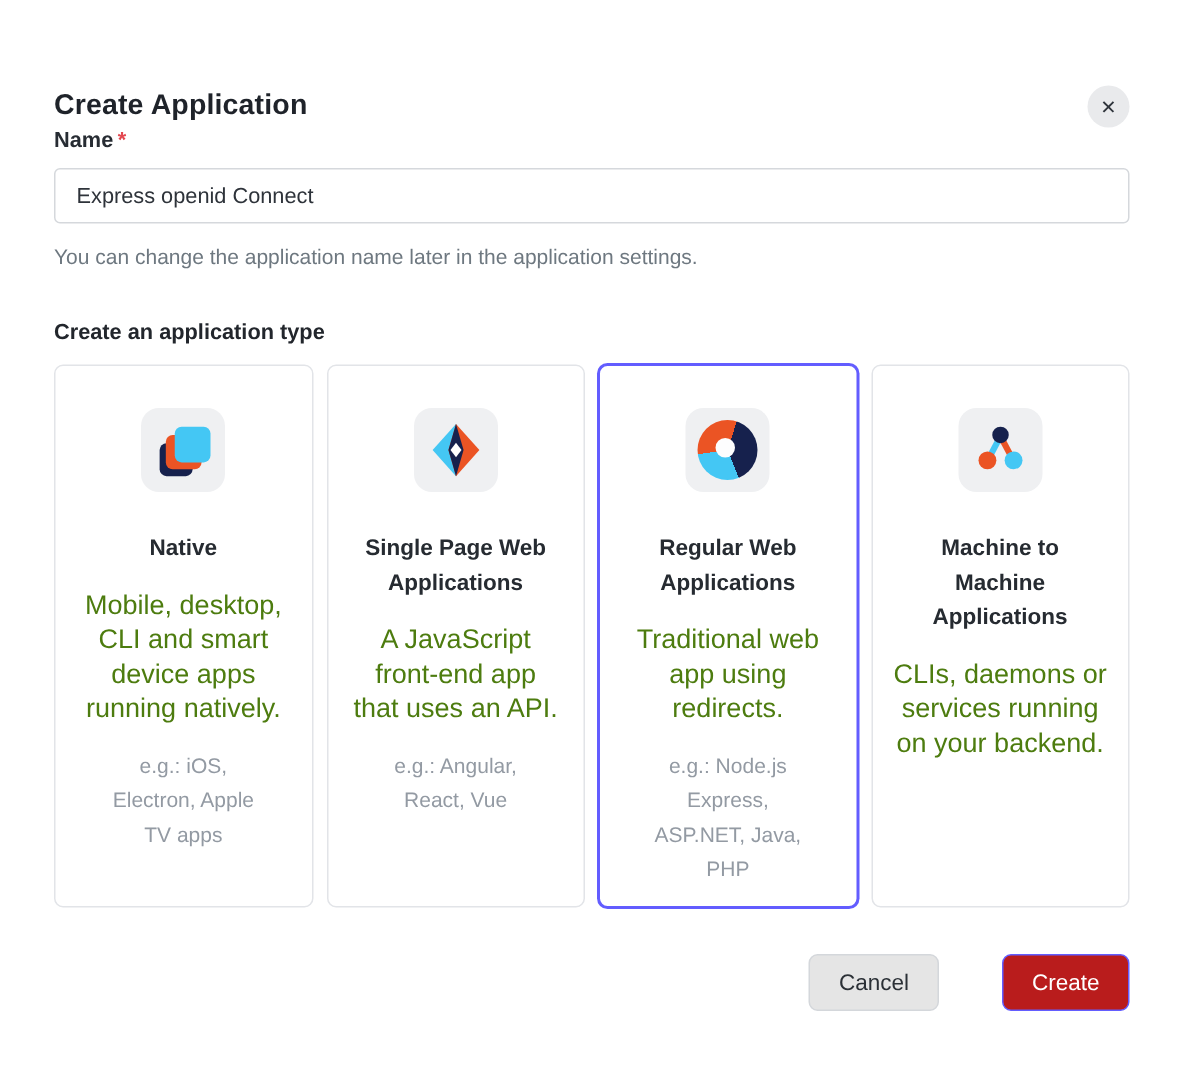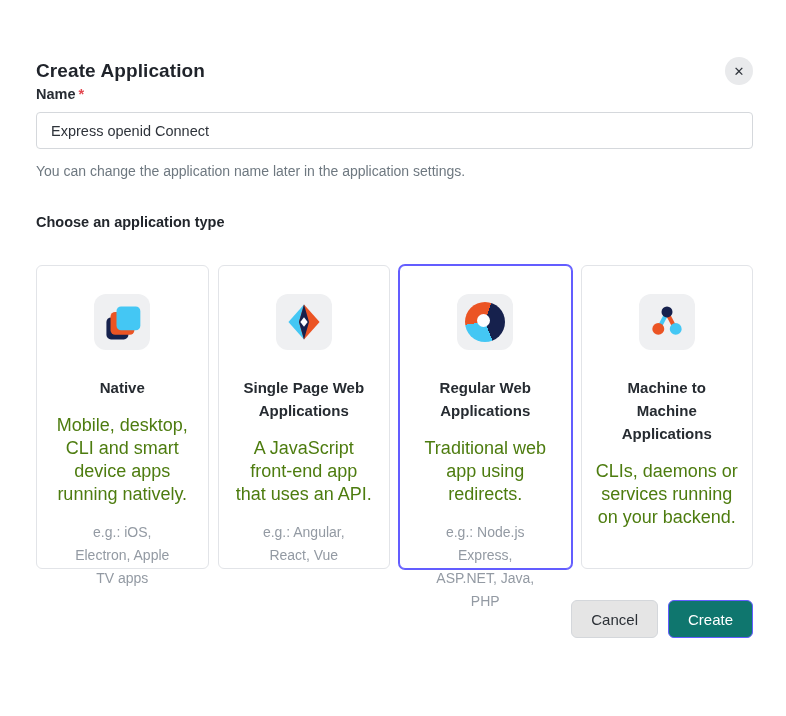--- a/index.html
+++ b/index.html
@@ -19,61 +19,61 @@
   .field-label { font-size: 14.5px; line-height: 18px; font-weight: 600; color: #272c33; }
   .required { color: #e34850; margin-left: 3px; font-weight: 600; }
   .name-input { margin-top: 9px; width: 100%; height: 37px; border: 1px solid #d5d8dc; border-radius: 4px;
     padding: 0 14px; font-size: 14.5px; color: #2e333a; font-family: "Liberation Sans", sans-serif;
     outline: none; background: #fff; }
   .helper { margin-top: 13px; font-size: 14px; line-height: 18px; color: #6e7880; }
 
   
   .type-label { margin-top: 33px; font-size: 14.5px; line-height: 18px; font-weight: 600; color: #22262c; }
   .cards { margin-top: 12px; display: grid; grid-template-columns: repeat(4, 1fr); gap: 9px; }
-  .type-card { height: 304px; background: #fff; border: 1px solid #e2e4e8; border-radius: 6px;
-    text-align: center; padding: 28px 14px 0 14px; cursor: pointer; margin-top: 22px; }
+  .type-card { height: 362px; background: #fff; border: 1px solid #e2e4e8; border-radius: 6px;
+    text-align: center; padding: 28px 14px 0 14px; cursor: pointer; }
   .type-card.selected { border-color: #635dff; box-shadow: 0 0 0 1px #635dff; }
   .icon-tile { width: 56px; height: 56px; border-radius: 12px; background: #eff0f2; margin: 0 auto;
     display: flex; align-items: center; justify-content: center; }
   .card-title { margin-top: 26px; font-size: 15px; line-height: 23px; font-weight: 600; color: #262b31; white-space: pre-line; }
   .card-desc { margin-top: 15px; font-size: 18px; line-height: 23px; color: #4d7c0f; white-space: pre-line; }
   .card-example { margin-top: 15px; font-size: 14px; line-height: 23px; color: #939aa3; white-space: pre-line; }
 
   
   .donut { width: 40px; height: 40px; border-radius: 50%; position: relative;
     background: conic-gradient(#EB5424 0 18deg, #16214D 18deg 158deg, #44C7F4 158deg 262deg, #EB5424 262deg 360deg); }
   .donut::after { content: ""; position: absolute; width: 13px; height: 13px; border-radius: 50%;
     background: #fdfdfe; left: 12px; top: 12px; }
 
   
   .footer { margin-top: 31px; display: flex; justify-content: flex-end; gap: 10px; }
   .btn { height: 38px; padding: 0 19px; border-radius: 6px; font-size: 15px; font-weight: 500;
     font-family: "Liberation Sans", sans-serif; cursor: pointer; }
   .btn-cancel { background: #e5e5e5; border: 1px solid #d4d7db; color: #2b3036; }
-  .btn-create { background: #0f766e; border: 1px solid #635dff; color: #ffffff; }
+  .btn-create { background: #b91c1c; border: 1px solid #635dff; color: #ffffff; margin-left: 32px; }
 </style>
 </head>
 <body>
 
 <div class="dialog">
 
   <div class="header">
     <div class="title">Create Application</div>
     <button class="close-btn">
       <span>✕</span>
     </button>
   </div>
 
   <div class="field-label">
     <span>Name</span><span class="required">*</span>
   </div>
   <input class="name-input" type="text" value="Express openid Connect" style="">
   <div class="helper">You can change the application name later in the application settings.</div>
 
-  <div class="type-label">Choose an application type</div>
+  <div class="type-label">Create an application type</div>
 
   <div class="cards">
 
     <div class="type-card">
       <div class="icon-tile">
         <svg width="44" height="44" viewBox="0 0 48 48">
           <rect x="7" y="19" width="24" height="24" rx="5" fill="#16214D"></rect>
           <rect x="11.5" y="13" width="26" height="25" rx="5" fill="#EB5424"></rect>
           <rect x="18" y="7" width="26" height="26" rx="5" fill="#44C7F4"></rect>
         </svg>

